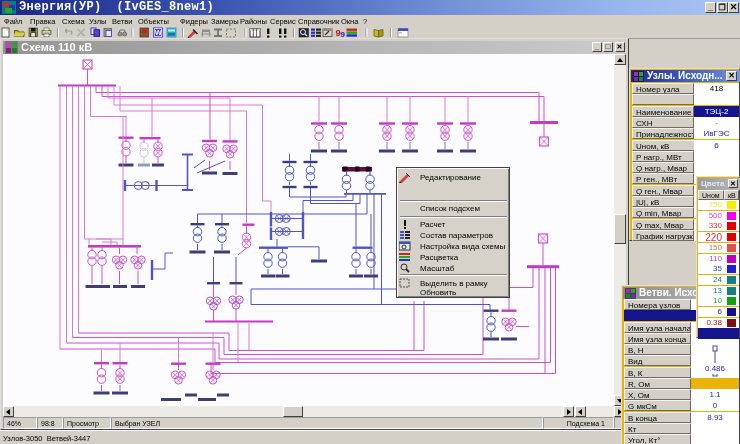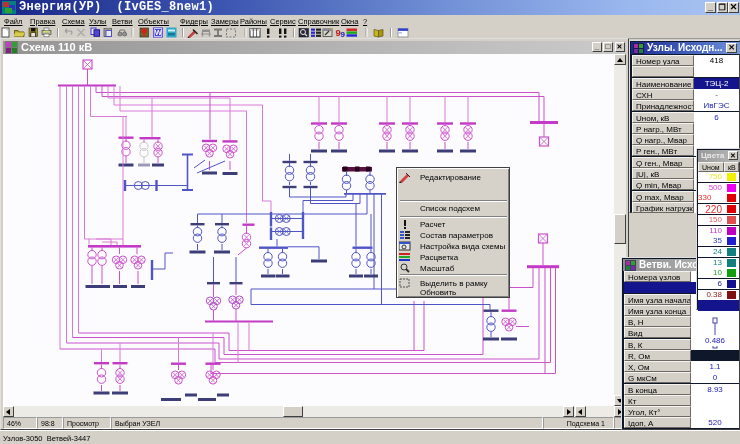--- a/index.html
+++ b/index.html
@@ -7,31 +7,31 @@
 body { font-family:"Liberation Sans", sans-serif; background:#d4d0c8; position:relative; }
 .abs { position:absolute; }
 #titlebar { left:0; top:0; width:740px; height:15px;
   background:linear-gradient(90deg,#1a2888 0%,#3c55b0 30%,#7190d6 60%,#9ab7ee 85%,#a9c4f2 100%);
   color:#fff; font-size:12px; font-weight:bold; }
 #titlebar .txt { position:absolute; left:19px; top:0px; letter-spacing:0.3px;font-family:Liberation Mono, monospace; }
 .capbtn { position:absolute; top:2px; width:14px; height:12px; background:#d4d0c8;
   border:1px solid; border-color:#fff #404040 #404040 #fff; font-size:9px; line-height:9px;
   text-align:center; color:#000; font-weight:bold; }
 #menubar { left:0; top:15px; width:740px; height:12px; background:#d4d0c8; font-size:7.5px; color:#000; }
-#menubar span { position:absolute; top:2px;text-decoration:underline; }
+#menubar span { position:absolute; top:2px; }
 #toolbar { left:0; top:27px; width:740px; height:12px; background:#d4d0c8; border-bottom:1px solid #9a9a9a;}
 #schemawin { left:0; top:38px; width:629px; height:392px; background:#d4d0c8;
   border:1px solid; border-color:#dfdfdf #404040 #404040 #dfdfdf; }
 #schemacap { position:absolute; left:2px; top:2px; width:623px; height:25px;
   background:linear-gradient(90deg,#949494,#b4b4b4 55%,#cbcbcb); color:#fff; font-size:11px; font-weight:bold; }
 #schemaclient { position:absolute; left:2px; top:15px; width:611px; height:352px; background:#fcfcfe; overflow:hidden; }
 .sbtn { position:absolute; background:#d4d0c8; border:1px solid; border-color:#fff #404040 #404040 #fff; }
 .arr { position:absolute; width:0; height:0; }
 .scell { position:absolute; border:1px solid; border-color:#9a9a9a #fff #fff #9a9a9a; font-size:7px; color:#000; padding:2px 0 0 3px; overflow:hidden; white-space:nowrap; background:#d4d0c8;}
-.panel { position:absolute; background:#0f172a; border:1px solid; border-color:#dfdfdf #404040 #404040 #dfdfdf; }
+.panel { position:absolute; background:#eab308; border:1px solid; border-color:#dfdfdf #404040 #404040 #dfdfdf;margin-top:28px; }
 .pcap { position:absolute; left:1px; top:1px; height:12px; color:#fff; font-size:10px; font-weight:bold; overflow:hidden; white-space:nowrap;}
 .plab { position:absolute; background:#d4d0c8; border:1px solid; border-color:#f5f3ef #6e6a63 #6e6a63 #f5f3ef; color:#000; font-size:8px; padding:1px 0 0 3px; overflow:hidden; white-space:nowrap;}
 .pval { position:absolute; background:#fff; color:#2222bb; font-size:8px; text-align:center; overflow:hidden; white-space:nowrap; padding-top:1px;}
 #ctxmenu { left:396px; top:167px; width:114px; height:131px; background:#d6d2ca;
   border:1px solid #404040; box-shadow:inset 1px 1px 0 #fff, inset -1px -1px 0 #808080; z-index:40; }
 .mi { position:absolute; left:2px; width:110px; height:11px; font-size:8px; color:#000; }
 .mi .t { position:absolute; left:21px; top:1px; }
 .msep { position:absolute; left:3px; width:107px; height:2px; border-top:1px solid #808080; border-bottom:1px solid #fff; }
 #statusbar { left:0; top:430px; width:740px; height:14px; background:#d4d0c8; border-top:1px solid #fff; font-size:7.5px; color:#000; }
 </style>
@@ -731,21 +731,21 @@
       <span style="position:absolute;left:30px;top:1px;width:10px;height:9px;background:#d4d0c8;border:1px solid;border-color:#fff #404040 #404040 #fff;color:#000;font-size:7px;text-align:center;line-height:7px">✕</span>
     </div>
 <div class="plab" style="left:1px;top:13px;width:26px;height:10px;font-size:7px;padding-top:1px">Uном</div>
 <div class="plab" style="left:27px;top:13px;width:15px;height:10px;font-size:7px;padding-top:1px">кВ</div>
 <div style="position:absolute;left:1px;top:23.0px;width:26px;height:10px;background:#fff;color:#e8e832;font-size:8px;text-align:right;padding-right:2px">750</div>
 <div style="position:absolute;left:27px;top:23.0px;width:15px;height:10px;background:#fff"></div>
 <div style="position:absolute;left:30px;top:24.0px;width:9px;height:8px;background:#f0f000"></div>
 <div style="position:absolute;left:1px;top:33.7px;width:26px;height:10px;background:#fff;color:#e040e0;font-size:8px;text-align:right;padding-right:2px">500</div>
 <div style="position:absolute;left:27px;top:33.7px;width:15px;height:10px;background:#fff"></div>
 <div style="position:absolute;left:30px;top:34.7px;width:9px;height:8px;background:#f000f0"></div>
-<div style="position:absolute;left:1px;top:44.4px;width:26px;height:10px;background:#fff;color:#e03030;font-size:8px;text-align:left;padding-right:2px">330</div>
+<div style="position:absolute;left:1px;top:44.4px;width:26px;height:10px;background:#fff;color:#e03030;font-size:8px;text-align:right;padding-right:2px">330</div>
 <div style="position:absolute;left:27px;top:44.4px;width:15px;height:10px;background:#fff"></div>
 <div style="position:absolute;left:30px;top:45.4px;width:9px;height:8px;background:#e00000"></div>
 <div style="position:absolute;left:1px;top:55.1px;width:26px;height:10px;background:#fff;color:#e03030;font-size:10px;text-align:right;padding-right:2px">220</div>
 <div style="position:absolute;left:27px;top:55.1px;width:15px;height:10px;background:#fff"></div>
 <div style="position:absolute;left:30px;top:56.1px;width:9px;height:8px;background:#e00000"></div>
 <div style="position:absolute;left:1px;top:65.8px;width:26px;height:10px;background:#fff;color:#e06060;font-size:8px;text-align:right;padding-right:2px">150</div>
 <div style="position:absolute;left:27px;top:65.8px;width:15px;height:10px;background:#fff"></div>
 <div style="position:absolute;left:30px;top:66.8px;width:9px;height:8px;background:#e05050"></div>
 <div style="position:absolute;left:1px;top:76.5px;width:26px;height:10px;background:#fff;color:#c040c0;font-size:8px;text-align:right;padding-right:2px">110</div>
 <div style="position:absolute;left:27px;top:76.5px;width:15px;height:10px;background:#fff"></div>

